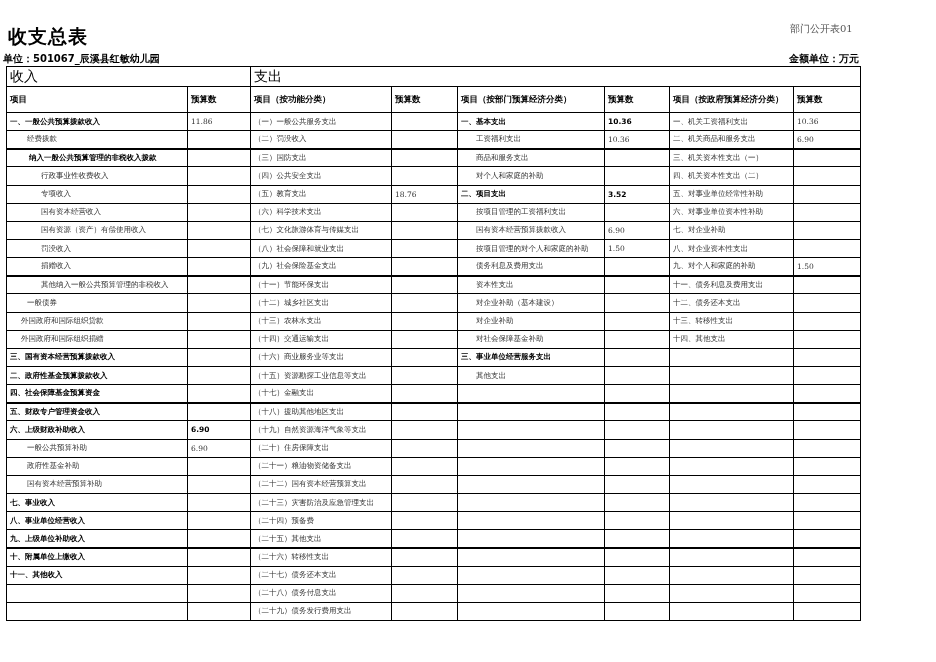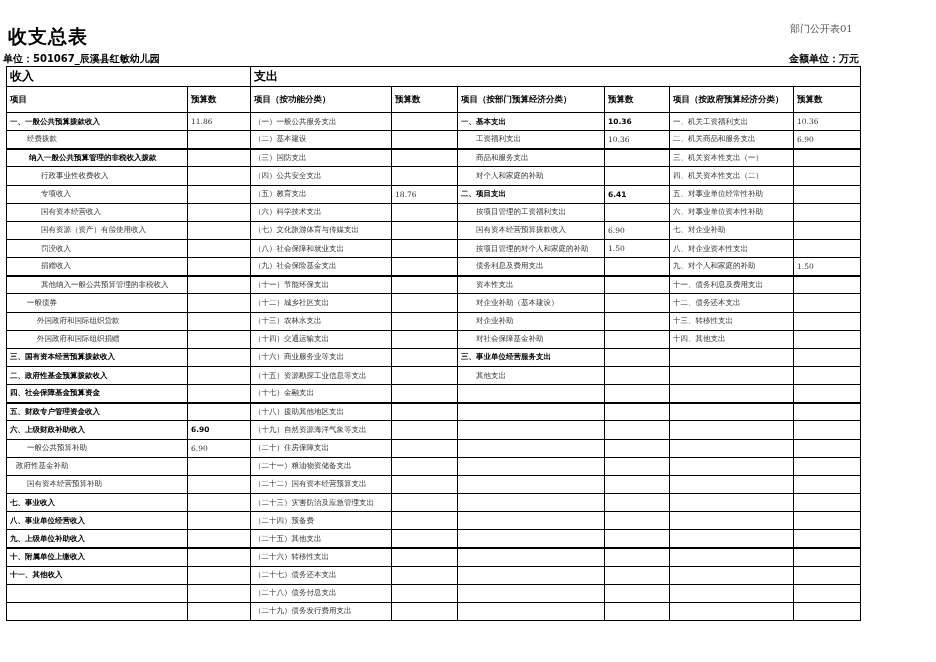--- a/index.html
+++ b/index.html
@@ -4,29 +4,29 @@
 <style>
   * { box-sizing: border-box; margin: 0; padding: 0; }
   html, body { width: 936px; height: 662px; background: #ffffff; overflow: hidden; }
   body { position: relative; font-family: "DejaVu Serif", "Liberation Serif", serif; color: #000; }
   .form-code { position: absolute; left: 790px; top: 22px; font-size: 10px; color: #555; font-family: "DejaVu Serif", serif; }
   .title { position: absolute; left: 8px; top: 24px; font-size: 19px; font-weight: bold; font-family: "DejaVu Sans", sans-serif; letter-spacing: 1px; }
   .unit { position: absolute; left: 3px; top: 52px; font-size: 10px; font-weight: bold; font-family: "DejaVu Sans", sans-serif; }
   .amount-unit { position: absolute; right: 77px; top: 52px; font-size: 10px; font-weight: bold; font-family: "DejaVu Sans", sans-serif; }
   table { position: absolute; left: 6px; top: 66px; border-collapse: collapse; table-layout: fixed; width: 855px; }
   td { border: 1px solid #000; font-size: 7.5px; height: 18.15px; padding: 0 3px; white-space: nowrap; overflow: hidden; color: #333; vertical-align: middle; }
-  tr.sec td { height: 20px; font-weight: bold; font-size: 12px; color: #000; font-family: "DejaVu Sans", sans-serif; border-left-width: 1px; border-right-width: 1px; }
+  tr.sec td { height: 20px; font-weight: normal; font-size: 14px; color: #000; font-family: "DejaVu Sans", sans-serif; border-left-width: 1px; border-right-width: 1px; }
   tr.hdr td { height: 26px; font-weight: bold; font-size: 8.5px; color: #000; font-family: "DejaVu Sans", sans-serif; }
   td.b { font-weight: bold; color: #000; font-family: "DejaVu Sans", sans-serif; font-size: 7.5px; }
   td.num { text-align: left; }
   td.r { text-align: left; }
   td.i1 { padding-left: 20px; }
   td.i2 { padding-left: 34px; }
-  td.i3 { padding-left: 9px; font-family: Liberation Mono, monospace; }
-  td.i4 { padding-left: 30px; }
+  td.i3 { padding-left: 20px; font-family: Liberation Mono, monospace; }
+  td.i4 { padding-left: 14px; }
   td.ib { padding-left: 22px; }
   td.ec { padding-left: 18px; }
   tr.thick td { border-bottom: 2.5px solid #000; }
   .outer { border: 1.2px solid #000; }
 </style>
 </head>
 <body>
 
 <div class="form-code">部门公开表01</div>
 <div class="title">收支总表</div>
@@ -65,21 +65,21 @@
         <td>（一）一般公共服务支出</td>
         <td class="r"></td>
         <td class="b">一、基本支出</td>
         <td class="num b">10.36</td>
         <td>一、机关工资福利支出</td>
         <td class="num">10.36</td>
       </tr>
       <tr class="thick">
         <td class="i1">经费拨款</td>
         <td class="num"></td>
-        <td>（二）基本建设</td>
+        <td>（二）罚没收入</td>
         <td class="r"></td>
         <td class="ec">工资福利支出</td>
         <td class="num">10.36</td>
         <td>二、机关商品和服务支出</td>
         <td class="num">6.90</td>
       </tr>
       <tr>
         <td class="b ib">纳入一般公共预算管理的非税收入拨款</td>
         <td class="num"></td>
         <td>（三）国防支出</td>
@@ -98,21 +98,21 @@
         <td class="num"></td>
         <td>四、机关资本性支出（二）</td>
         <td class="num"></td>
       </tr>
       <tr>
         <td class="i2">专项收入</td>
         <td class="num"></td>
         <td>（五）教育支出</td>
         <td class="r">18.76</td>
         <td class="b">二、项目支出</td>
-        <td class="num b">6.41</td>
+        <td class="num b">3.52</td>
         <td>五、对事业单位经常性补助</td>
         <td class="num"></td>
       </tr>
       <tr>
         <td class="i2">国有资本经营收入</td>
         <td class="num"></td>
         <td>（六）科学技术支出</td>
         <td class="r"></td>
         <td class="ec">按项目管理的工资福利支出</td>
         <td class="num"></td>

